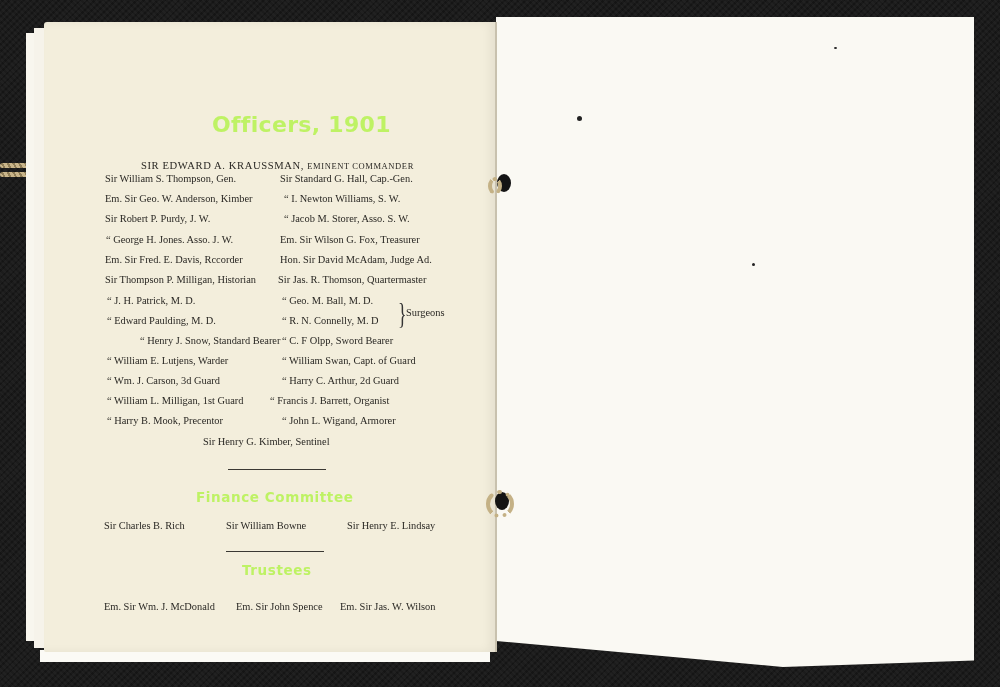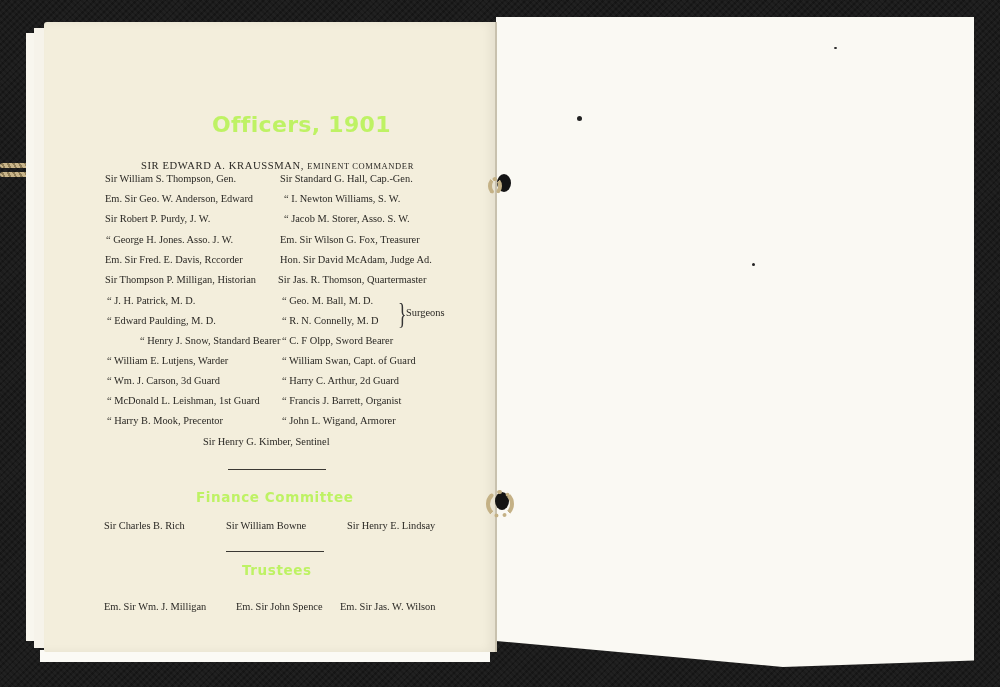--- a/index.html
+++ b/index.html
@@ -64,21 +64,21 @@
 
 <div class="abs cmd" style="left:141px; top:160px;">
   <span>SIR EDWARD A. KRAUSSMAN,</span>
   <span class="sc" style="text-transform:uppercase;">Eminent Commander</span>
 </div>
 
 <div>
   <div class="abs row" style="left:105px; top:173px;">Sir William S. Thompson, Gen.</div>
   <div class="abs row" style="left:280px; top:173px;">Sir Standard G. Hall, Cap.-Gen.</div>
 
-  <div class="abs row" style="left:105px; top:193px;">Em. Sir Geo. W. Anderson, Edward</div>
+  <div class="abs row" style="left:105px; top:193px;">Em. Sir Geo. W. Anderson, Kimber</div>
   <div class="abs row" style="left:284px; top:193px;">“ I. Newton Williams, S. W.</div>
 
   <div class="abs row" style="left:105px; top:213px;">Sir Robert P. Purdy, J. W.</div>
   <div class="abs row" style="left:284px; top:213px;">“ Jacob M. Storer, Asso. S. W.</div>
 
   <div class="abs row" style="left:106px; top:234px;">“ George H. Jones. Asso. J. W.</div>
   <div class="abs row" style="left:280px; top:234px;">Em. Sir Wilson G. Fox, Treasurer</div>
 
   <div class="abs row" style="left:105px; top:254px;">Em. Sir Fred. E. Davis, Rccorder</div>
   <div class="abs row" style="left:280px; top:254px;">Hon. Sir David McAdam, Judge Ad.</div>
@@ -94,37 +94,37 @@
 
   <div class="abs row" style="left:107px; top:335px;margin-left:33px;">“ Henry J. Snow, Standard Bearer</div>
   <div class="abs row" style="left:282px; top:335px;">“ C. F Olpp, Sword Bearer</div>
 
   <div class="abs row" style="left:107px; top:355px;">“ William E. Lutjens, Warder</div>
   <div class="abs row" style="left:282px; top:355px;">“ William Swan, Capt. of Guard</div>
 
   <div class="abs row" style="left:107px; top:375px;">“ Wm. J. Carson, 3d Guard</div>
   <div class="abs row" style="left:282px; top:375px;text-align:center;">“ Harry C. Arthur, 2d Guard</div>
 
-  <div class="abs row" style="left:107px; top:395px;">“ McDonald L. Leishman, 1st Guard</div>
-  <div class="abs row" style="left:282px; top:395px;font-family:Liberation Serif, serif;">“ Francis J. Barrett, Organist</div>
+  <div class="abs row" style="left:107px; top:395px;">“ William L. Milligan, 1st Guard</div>
+  <div class="abs row" style="left:270px; top:395px;font-family:Liberation Serif, serif;">“ Francis J. Barrett, Organist</div>
 
   <div class="abs row" style="left:107px; top:415px;">“ Harry B. Mook, Precentor</div>
   <div class="abs row" style="left:282px; top:415px;">“ John L. Wigand, Armorer</div>
 </div>
 
 <div class="brace" style="left:395px; top:296px; font-size:30px;">}</div>
 <div class="abs row" style="left:406px; top:307px;">Surgeons</div>
 
 <div class="abs row" style="left:203px; top:436px;">Sir Henry G. Kimber, Sentinel</div>
 
 <div class="rule" style="left:228px; top:469px; width:98px;"></div>
 
 <div class="abs hd" style="left:196px; top:489px;">Finance Committee</div>
 <div class="abs row" style="left:104px; top:520px;">Sir Charles B. Rich</div>
 <div class="abs row" style="left:226px; top:520px;">Sir William Bowne</div>
 <div class="abs row" style="left:347px; top:520px;">Sir Henry E. Lindsay</div>
 
 <div class="rule" style="left:226px; top:551px; width:98px;"></div>
 
 <div class="abs hd" style="left:242px; top:562px;">Trustees</div>
-<div class="abs row" style="left:104px; top:601px;">Em. Sir Wm. J. Milligan</div>
+<div class="abs row" style="left:104px; top:601px;">Em. Sir Wm. J. McDonald</div>
 <div class="abs row" style="left:236px; top:601px;">Em. Sir John Spence</div>
 <div class="abs row" style="left:340px; top:601px;">Em. Sir Jas. W. Wilson</div>
 
 </body></html>

